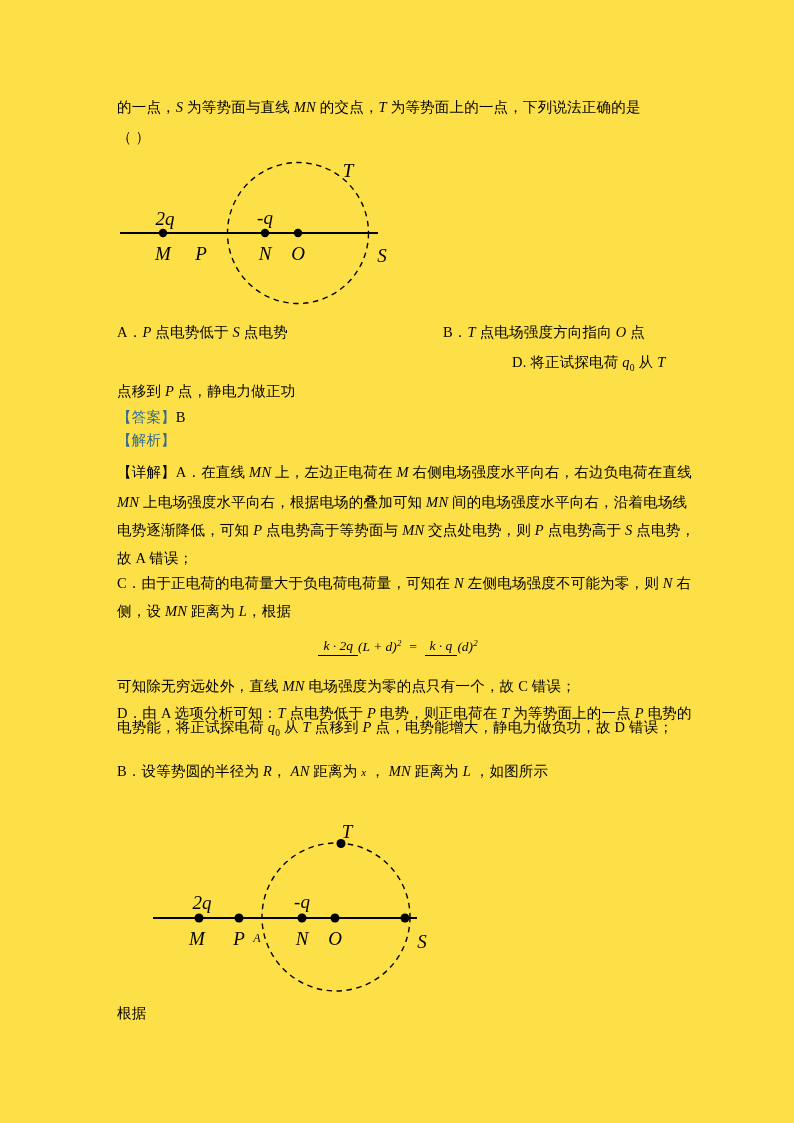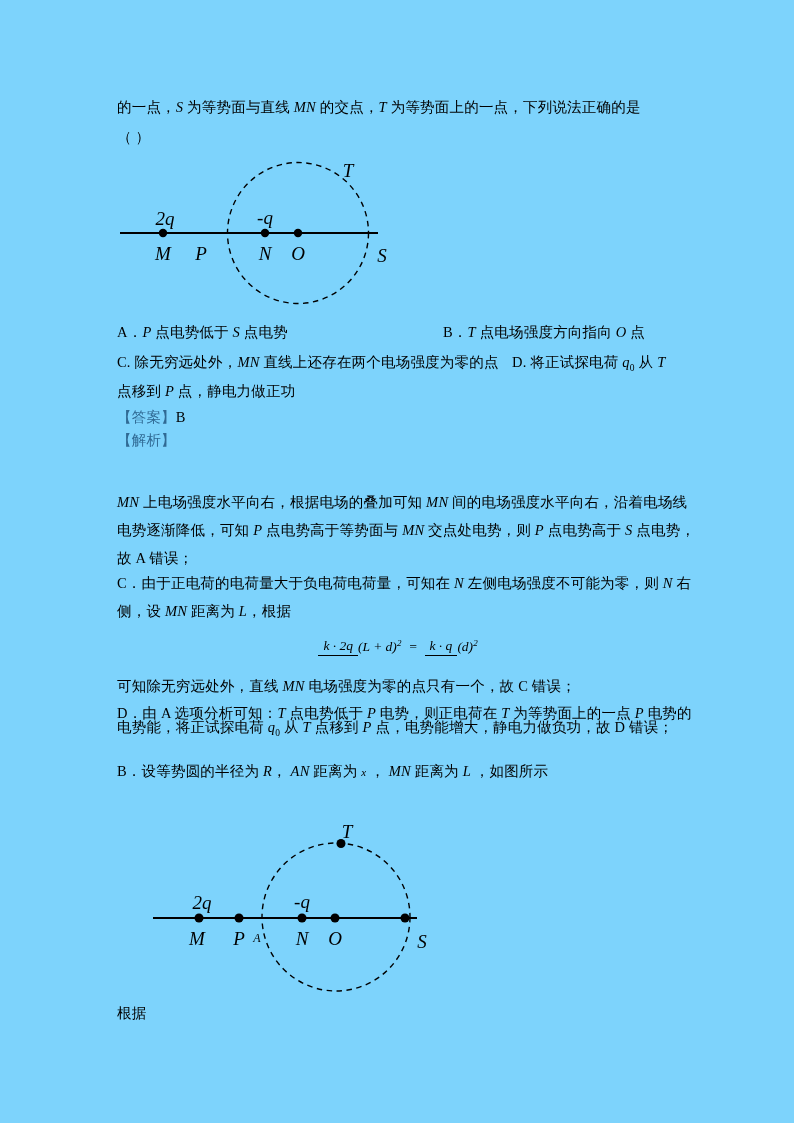--- a/index.html
+++ b/index.html
@@ -1,16 +1,16 @@
 <!DOCTYPE html>
 <html><head>
 <meta charset="utf-8">
 <style>
   html,body{margin:0;padding:0;background:#ffffff;}
-  .page{position:relative;width:794px;height:1123px;background:#7dd3fc;overflow:hidden;
+  .page{position:relative;width:794px;height:1123px;background:#fde047;overflow:hidden;
         font-family:"Liberation Serif",serif;color:#000;}
   .tline{position:absolute;left:117px;width:566px;font-size:14.5px;line-height:20px;
          white-space:nowrap;letter-spacing:0.2px;}
   .seg-i{font-style:italic;font-family:"Liberation Serif",serif;}
   .seg-xs{font-style:italic;font-size:11px;}
   sub{font-size:9.5px;line-height:0;}
   .tag{color:#306a94;}
   .formula{position:absolute;left:117px;top:624px;width:562px;height:46px;
            display:flex;justify-content:center;align-items:center;gap:7px;
            font-style:italic;font-size:13.5px;}
@@ -40,31 +40,31 @@
     <text x="53" y="110" font-size="19" text-anchor="middle">M</text>
     <text x="91" y="110" font-size="19" text-anchor="middle">P</text>
     <text x="155" y="110" font-size="19" text-anchor="middle">N</text>
     <text x="188" y="110" font-size="19" text-anchor="middle">O</text>
     <text x="272" y="112" font-size="19" text-anchor="middle">S</text>
     <text x="238" y="27" font-size="19" text-anchor="middle">T</text>
   </svg>
 
   <div class="tline" style="top:322px"><span>A．</span><span class="seg-i">P</span><span> 点电势低于 </span><span class="seg-i">S</span><span> 点电势</span></div>
   <div class="tline" style="top:322px;left:443px;width:240px"><span>B．</span><span class="seg-i">T</span><span> 点电场强度方向指向 </span><span class="seg-i">O</span><span> 点</span></div>
-  <div class="tline" style="top:352px"><span>C. 除无穷远处外，</span><span class="seg-i">MN</span><span> 直线上还存在两个电场强度为零的点</span></div>
   <div class="tline" style="top:352px;left:512px;width:180px"><span>D. 将正试探电荷 </span><span class="seg-i">q</span><sub>0</sub><span> 从 </span><span class="seg-i">T</span></div>
   <div class="tline" style="top:381px"><span>点移到 </span><span class="seg-i">P</span><span> 点，静电力做正功</span></div>
 
   <div class="tline" style="top:407px">
     <span class="tag">【答案】</span><span>B</span>
   </div>
   <div class="tline" style="top:430px">
     <span class="tag">【解析】</span>
   </div>
 
+  <div class="tline" style="top:462px"><span>【详解】A．在直线 </span><span class="seg-i">MN</span><span> 上，左边正电荷在 </span><span class="seg-i">M</span><span> 右侧电场强度水平向右，右边负电荷在直线</span></div>
   <div class="tline" style="top:492px"><span class="seg-i">MN</span><span> 上电场强度水平向右，根据电场的叠加可知 </span><span class="seg-i">MN</span><span> 间的电场强度水平向右，沿着电场线</span></div>
   <div class="tline" style="top:520px"><span>电势逐渐降低，可知 </span><span class="seg-i">P</span><span> 点电势高于等势面与 </span><span class="seg-i">MN</span><span> 交点处电势，则 </span><span class="seg-i">P</span><span> 点电势高于 </span><span class="seg-i">S</span><span> 点电势，</span></div>
   <div class="tline" style="top:548px"><span>故 A 错误；</span></div>
   <div class="tline" style="top:573px"><span>C．由于正电荷的电荷量大于负电荷电荷量，可知在 </span><span class="seg-i">N</span><span> 左侧电场强度不可能为零，则 </span><span class="seg-i">N</span><span> 右</span></div>
   <div class="tline" style="top:601px"><span>侧，设 </span><span class="seg-i">MN</span><span> 距离为 </span><span class="seg-i">L</span><span>，根据</span></div>
 
   <div class="formula">
     <span class="frac">
       <span class="num">k · 2q</span>
       <span class="den"><span>(L + d)</span><sup>2</sup></span>

